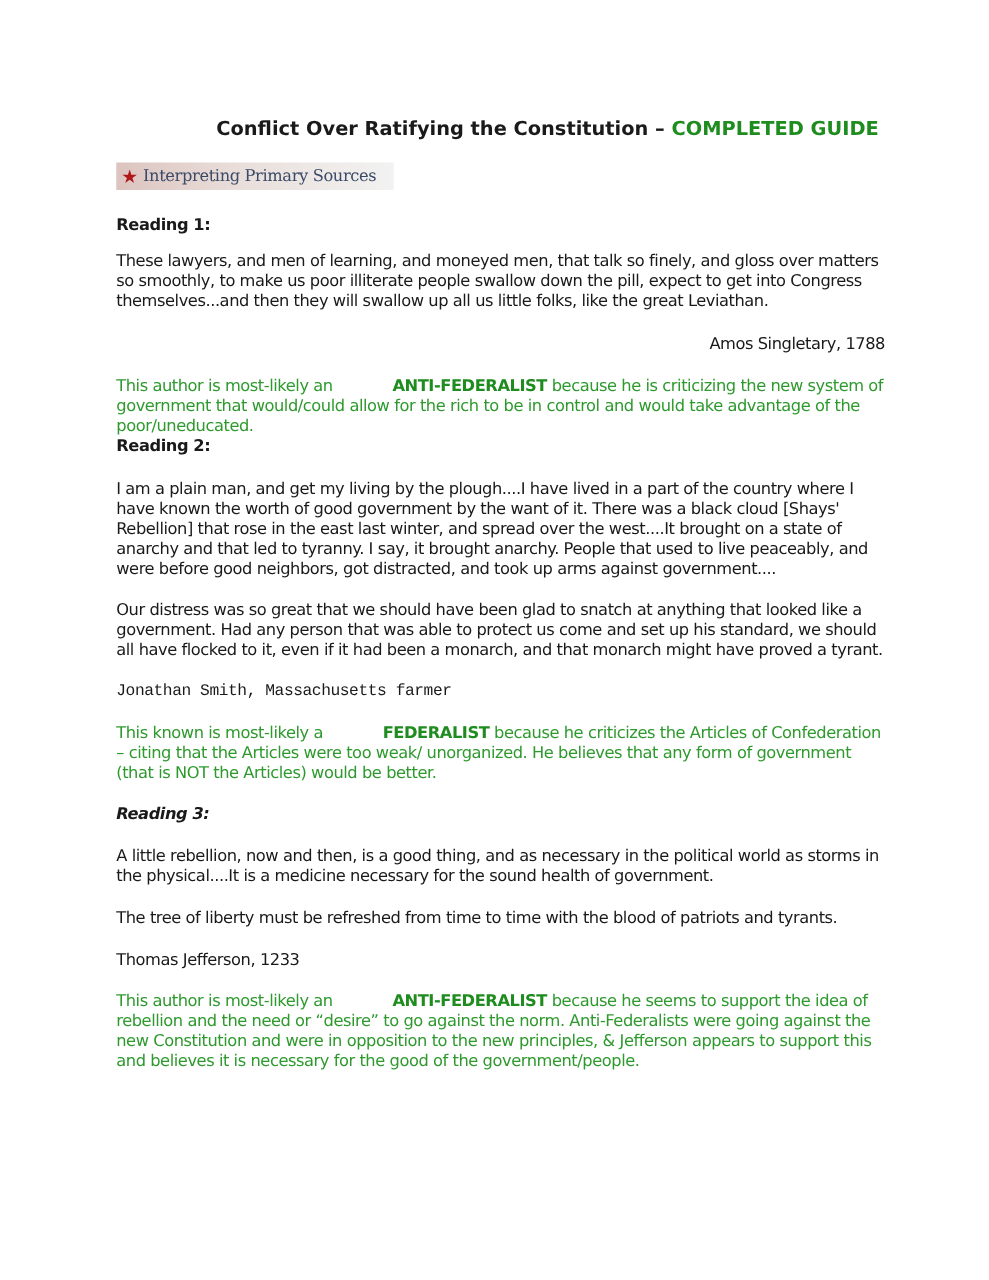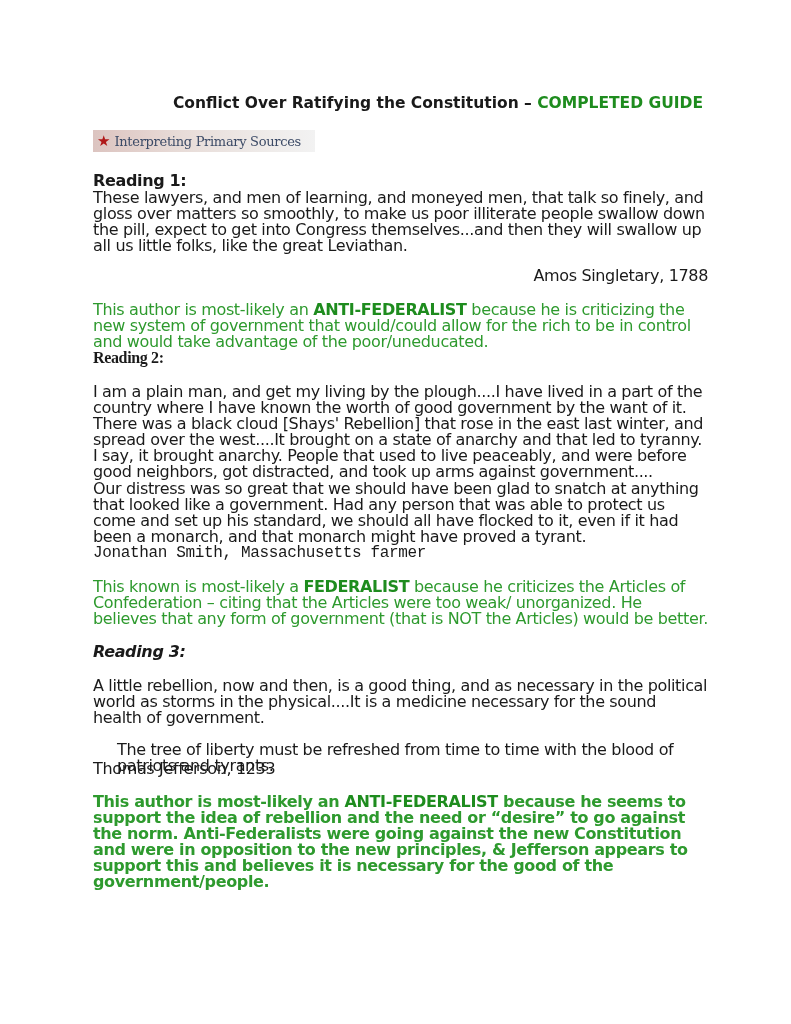--- a/index.html
+++ b/index.html
@@ -54,58 +54,58 @@
       font-family: "DejaVu Serif", serif;
       color: #3b4a66;
       font-size: 13px;
       white-space: nowrap;
       letter-spacing: -0.3px;
     }
     .block {
       position: absolute;
       left: 0;
       width: 615px;
-      font-size: 16px;
+      font-size: 13px;
       line-height: 16px;
       letter-spacing: -0.35px;
     }
     .heading { font-weight: bold; }
     .answer { color: #2e9a2e; }
-    .answer b { color: #1e8c1e; }
+    .answer b { color: #1e8c1e; margin-left: 44px; }
   </style>
 </head>
 <body>
 
 <div class="page">
 
   <div class="title">
     <span>Conflict Over Ratifying the Constitution – </span><span class="accent">COMPLETED GUIDE</span>
   </div>
 
   <div class="banner">
     <span class="star">★</span>
     <span class="btext">Interpreting Primary Sources</span>
   </div>
 
   <div class="block heading" style="top:173px;">Reading 1:</div>
-  <div class="block" style="top:190px;">These lawyers, and men of learning, and moneyed men, that talk so finely, and gloss over matters so smoothly, to make us poor illiterate people swallow down the pill, expect to get into Congress themselves...and then they will swallow up all us little folks, like the great Leviathan.</div>
+  <div class="block" style="top:202px;">These lawyers, and men of learning, and moneyed men, that talk so finely, and gloss over matters so smoothly, to make us poor illiterate people swallow down the pill, expect to get into Congress themselves...and then they will swallow up all us little folks, like the great Leviathan.</div>
   <div class="block" style="top:268px;text-align:right;">Amos Singletary, 1788</div>
   <div class="block answer" style="top:302px;">
     <span>This author is most-likely an </span><b>ANTI-FEDERALIST</b><span> because he is criticizing the new system of government that would/could allow for the rich to be in control and would take advantage of the poor/uneducated.</span>
   </div>
 
-  <div class="block heading" style="top:350px;font-family:Liberation Serif, serif;">Reading 2:</div>
+  <div class="block heading" style="top:350px;">Reading 2:</div>
   <div class="block" style="top:384px;">I am a plain man, and get my living by the plough....I have lived in a part of the country where I have known the worth of good government by the want of it. There was a black cloud [Shays' Rebellion] that rose in the east last winter, and spread over the west....It brought on a state of anarchy and that led to tyranny. I say, it brought anarchy. People that used to live peaceably, and were before good neighbors, got distracted, and took up arms against government....</div>
   <div class="block" style="top:481px;">Our distress was so great that we should have been glad to snatch at anything that looked like a government. Had any person that was able to protect us come and set up his standard, we should all have flocked to it, even if it had been a monarch, and that monarch might have proved a tyrant.</div>
   <div class="block" style="top:545px;font-family:Liberation Mono, monospace;">Jonathan Smith, Massachusetts farmer</div>
   <div class="block answer" style="top:579px;">
     <span>This known is most-likely a </span><b>FEDERALIST</b><span> because he criticizes the Articles of Confederation – citing that the Articles were too weak/ unorganized.  He believes that any form of government (that is NOT the Articles) would be better.</span>
   </div>
 
   <div class="block heading" style="top:644px;font-style:italic;">Reading 3:</div>
   <div class="block" style="top:678px;">A little rebellion, now and then, is a good thing, and as necessary in the political world as storms in the physical....It is a medicine necessary for the sound health of government.</div>
-  <div class="block" style="top:742px;margin-left:24px;">The tree of liberty must be refreshed from time to time with the blood of patriots and tyrants.</div>
+  <div class="block" style="top:727px;">The tree of liberty must be refreshed from time to time with the blood of patriots and tyrants.</div>
   <div class="block" style="top:761px;">Thomas Jefferson, 1233</div>
-  <div class="block answer" style="top:794px;font-weight:bold;">
+  <div class="block answer" style="top:794px;">
     <span>This author is most-likely an </span><b>ANTI-FEDERALIST</b><span> because he seems to support the idea of rebellion and the need or “desire” to go against the norm.  Anti-Federalists were going against the new Constitution and were in opposition to the new principles, &amp; Jefferson appears to support this and believes it is necessary for the good of the government/people.</span>
   </div>
 
 </div>
 
 </body></html>

